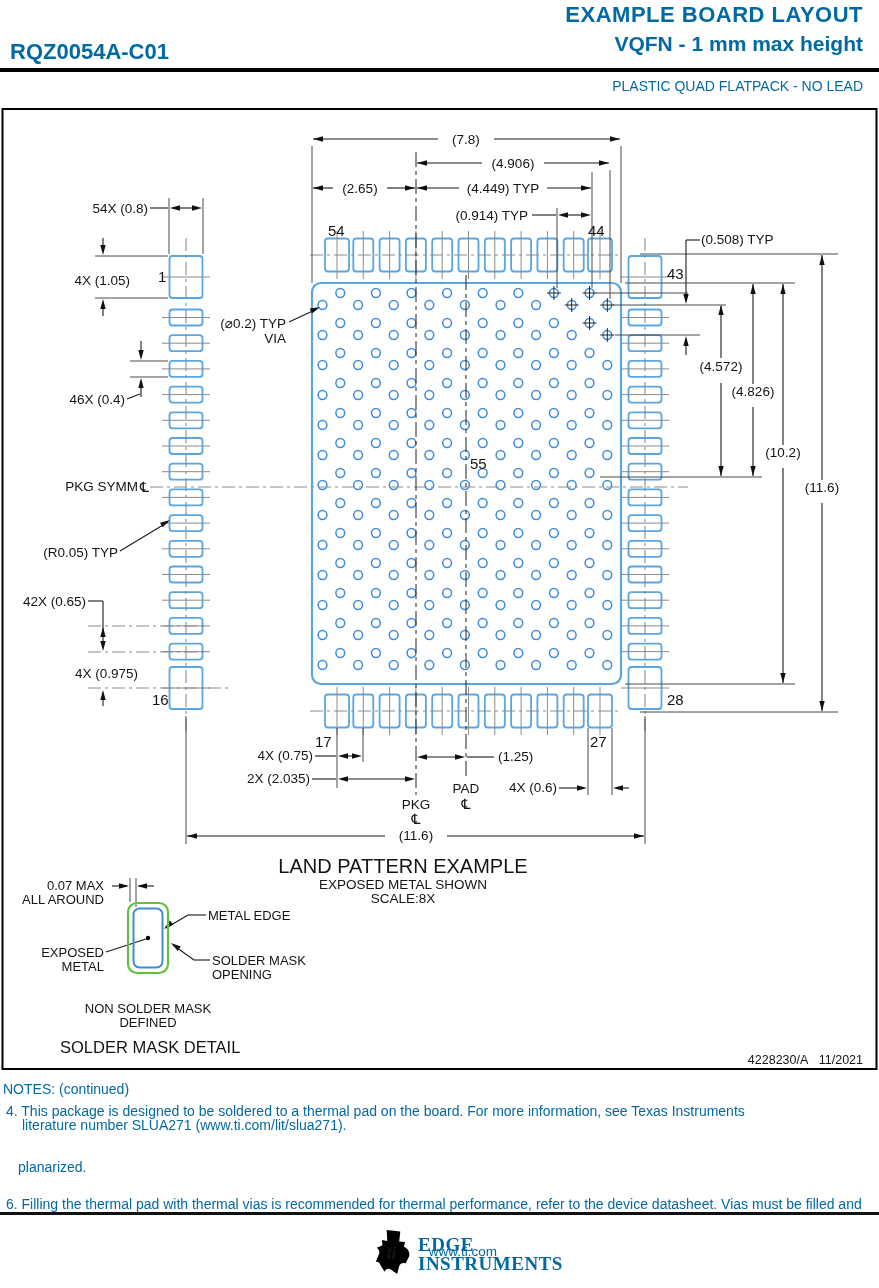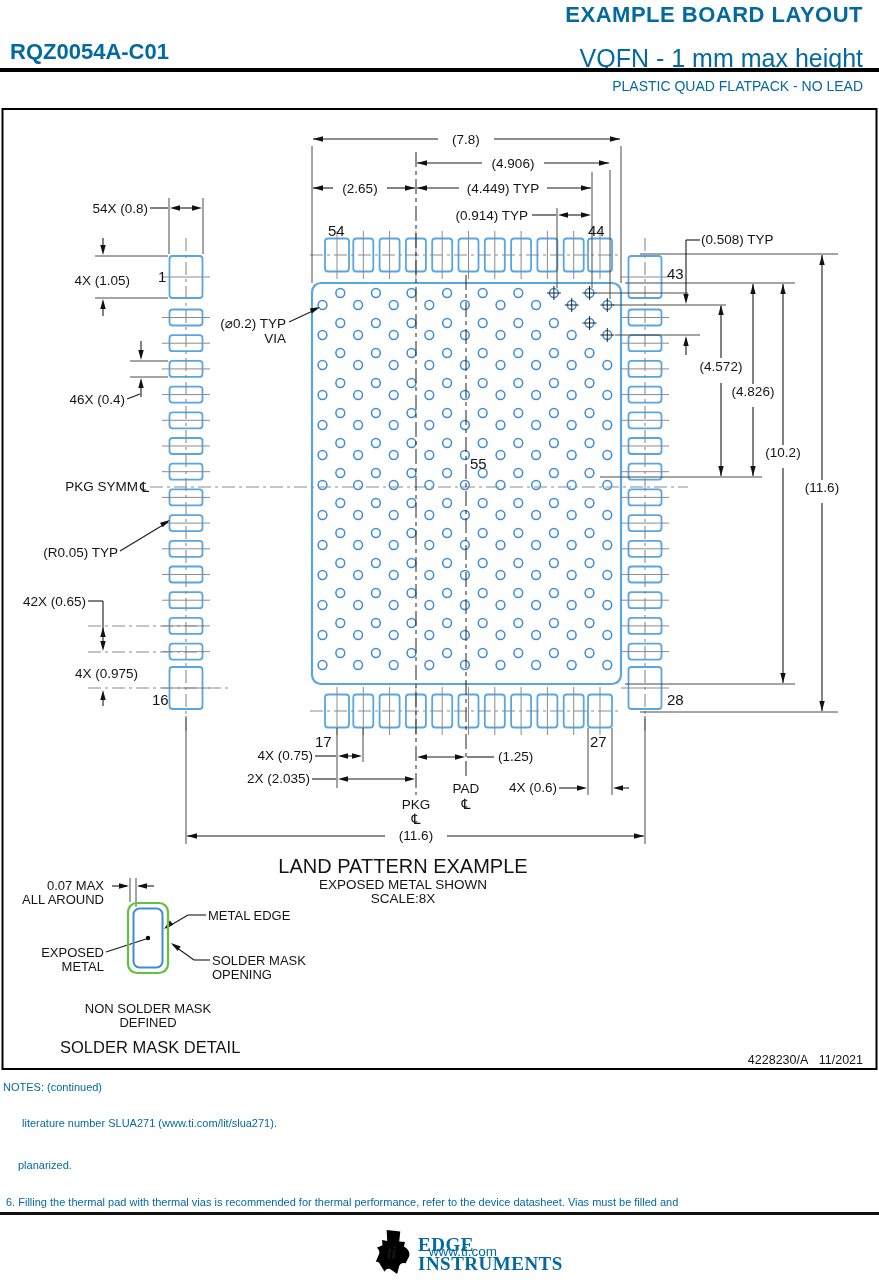--- a/index.html
+++ b/index.html
@@ -1,21 +1,21 @@
 <!DOCTYPE html>
 <html style="--mb: #5aa6e0; --vb: #3f8cd8; --gg: #62c23e;"><head>
 <meta charset="utf-8">
 <style>
   html,body{margin:0;padding:0;background:#fff;}
   #page{position:relative;width:879px;height:1288px;background:#fff;overflow:hidden;
         font-family:"Liberation Sans",sans-serif;color:#0369a1;}
   .abs{position:absolute;}
   #doc-title{top:2px;right:16px;font-size:22px;font-weight:bold;letter-spacing:.5px;}
   #part-number{top:39px;left:10px;font-size:22px;font-weight:bold;text-align:center;}
-  #pkg-title{top:44px;right:16px;font-size:25px;font-weight:normal;}
+  #pkg-title{top:32px;right:16px;font-size:21px;font-weight:bold;}
   #header-rule{top:68px;left:0;width:879px;height:4px;background:#000;}
   #pkg-subtitle{top:78px;right:16px;font-size:14px;}
   svg text{font-family:"Liberation Sans",sans-serif;fill:#141414;}
   .dt{font-size:13.5px;}
   .pn{font-size:15px;}
   .cap-t{font-size:20px;}
   .cap-s{font-size:13.5px;}
   .mk{font-size:13px;}
   .mk-t{font-size:16.5px;}
   .doc{font-size:12.5px;}
@@ -26,21 +26,21 @@
   .x{stroke:#111;stroke-width:.9;}
   .t{stroke:#8b8b8b;stroke-width:1;}
   .d{stroke:#1a1a1a;stroke-width:1.1;fill:none;}
   .e{stroke:#4a4a4a;stroke-width:1;}
   .c{stroke:#8b8b8b;stroke-width:1.1;stroke-dasharray:13 4 3 4;}
   .k{stroke:#222;stroke-width:1;stroke-dasharray:15 4 4 4;}
   .ar{fill:#111;stroke:none;}
   .gr{fill:none;stroke:var(--gg,#62c23e);stroke-width:2.2;}
   .br{fill:none;stroke:var(--vb,#3f8cd8);stroke-width:2;}
   .dot{fill:#000;}
-  .note{position:absolute;font-size:11px;white-space:nowrap;}
+  .note{position:absolute;font-size:14px;white-space:nowrap;}
   #footer-rule{top:1212px;left:0;width:879px;height:2.5px;background:#111;}
   .brand{font-family:"Liberation Serif",serif;font-weight:bold;letter-spacing:.5px;}
   #brand-top{top:1234px;left:418px;font-size:19px;}
   #brand-bottom{top:1253px;left:418px;font-size:19px;}
   #ti-url{top:1244px;left:383px;width:160px;text-align:center;font-size:13.5px;}
 </style>
 </head>
 <body>
 
 <div id="page">
@@ -586,20 +586,21 @@
       <text class="mk" x="212" y="965">SOLDER MASK</text>
       <text class="mk" x="212" y="979">OPENING</text>
       <text class="mk" x="148" y="1013" text-anchor="middle">NON SOLDER MASK</text>
       <text class="mk" x="148" y="1027" text-anchor="middle">DEFINED</text>
       <text class="mk-t" x="60" y="1053">SOLDER MASK DETAIL</text>
       <text class="doc" x="863" y="1064" text-anchor="end">4228230/A&nbsp;&nbsp; 11/2021</text>
     </g>
   </svg>
 
   <div class="note" style="top:1081px;left:3px">NOTES: (continued)</div>
+  <div class="note" style="top:1103px;left:6px">4. This package is designed to be soldered to a thermal pad on the board. For more information, see Texas Instruments</div>
   <div class="note" style="top:1117px;left:22px">literature number SLUA271 (www.ti.com/lit/slua271).</div>
   <div class="note" style="top:1196px;left:6px">6. Filling the thermal pad with thermal vias is recommended for thermal performance, refer to the device datasheet.  Vias must be filled and</div>
   <div class="note" style="top:1159px;left:18px">planarized.</div>
 
   <div class="abs" id="footer-rule"></div>
   <svg class="abs" style="top:1230px;left:375px" width="38" height="46" viewBox="0 0 36 44">
     <path fill="#000" d="M11,0 L24,1.5 L23,11 L28.5,11.5 L27.5,16 C31,17.5 33.5,21 32.5,25 L29,32 C26.5,31 24,32 23,34.5 L21,42 L14.5,37.5 C12,36.5 10,37.5 9,40 L5,33.5 C4,31 2.5,30 0.5,30.5 L3.5,23.5 C4.5,21 4,19 1.5,17 L7,14.5 L6.5,9.5 L11.5,10.5 Z"></path>
     <text x="11" y="28" fill="#fff" style="font:italic bold 17px 'Liberation Serif',serif">ti</text>
   </svg>
   <div class="abs brand" id="brand-top">EDGE</div>

